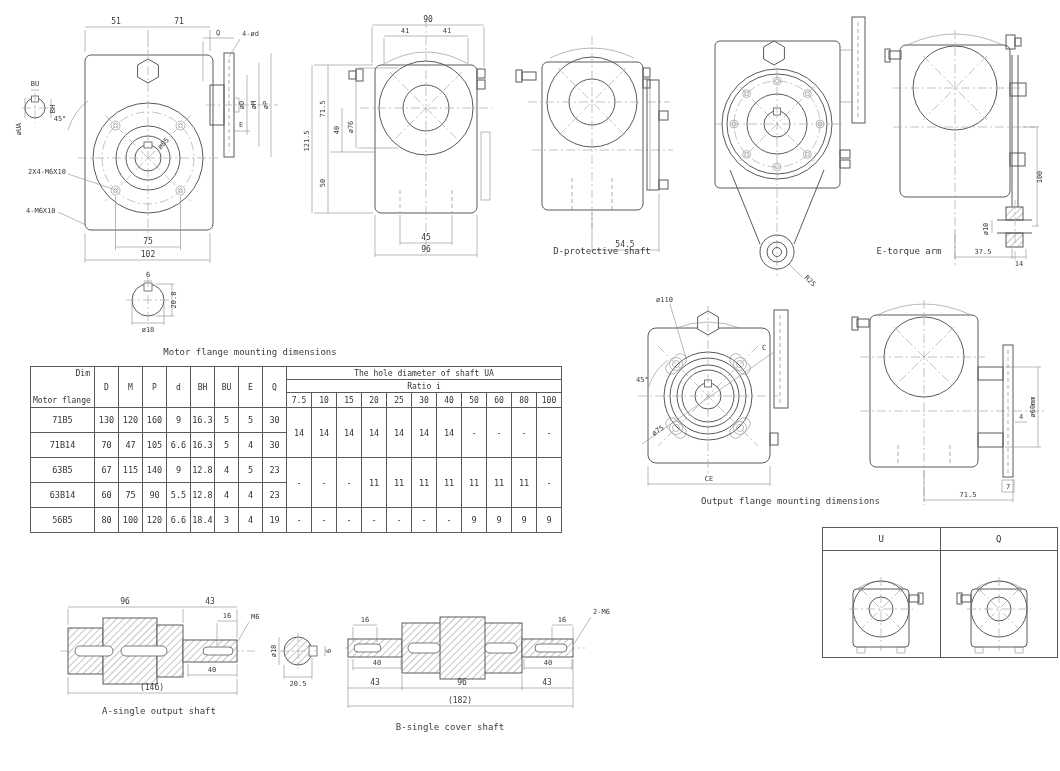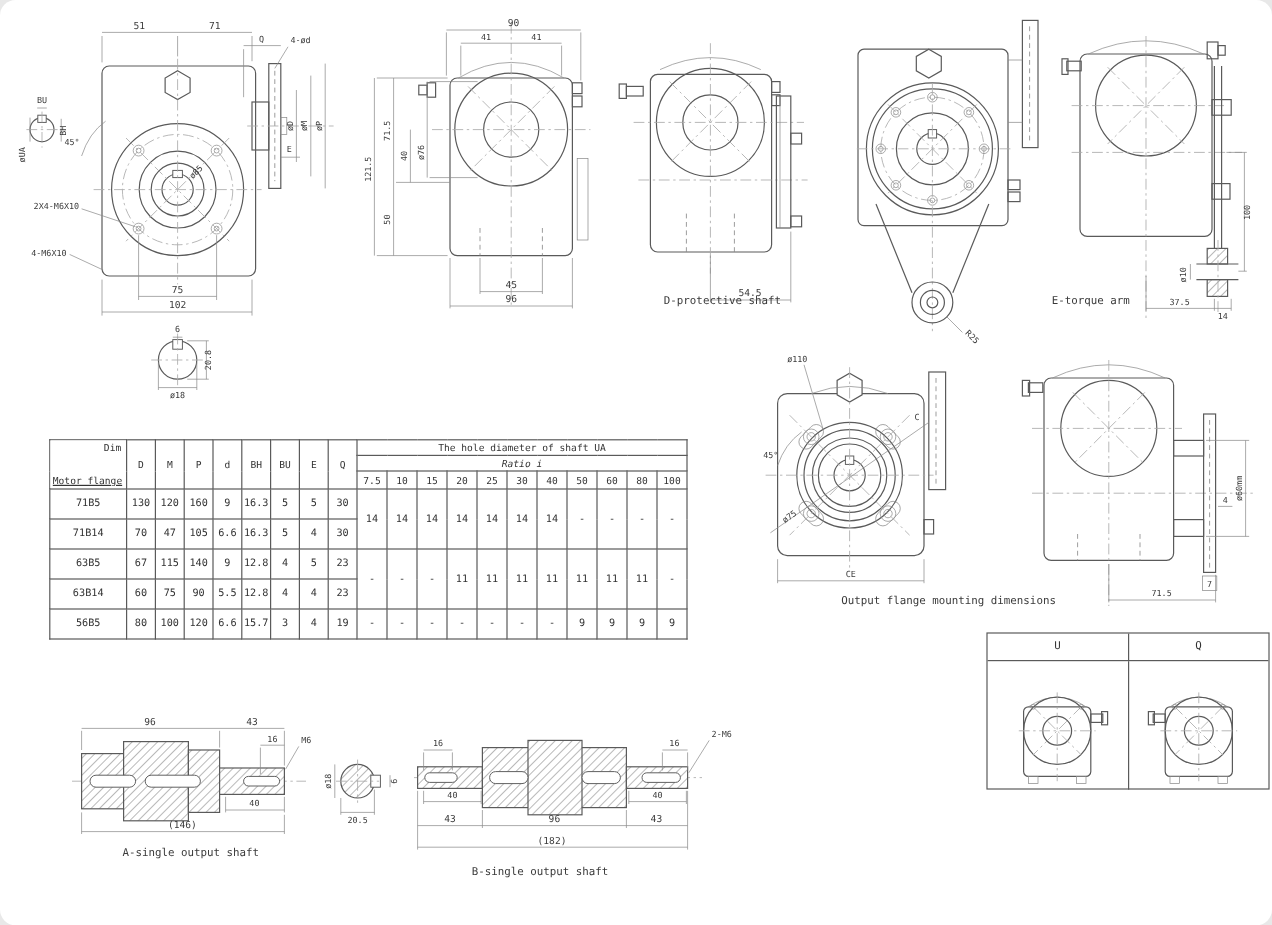--- a/index.html
+++ b/index.html
@@ -1,37 +1,37 @@
 <!DOCTYPE html>
 <html><head>
 <meta charset="utf-8">
 <style>
   html,body{margin:0;padding:0;background:#e8e8e8;}
   #sheet{position:relative;width:1060px;height:771px;background:#ffffff;overflow:hidden;
-         font-family:"DejaVu Sans Mono","Liberation Mono",monospace;border-radius:13px;}
+         font-family:"DejaVu Sans Mono","Liberation Mono",monospace;}
   .v{position:absolute;}
   svg{overflow:visible;}
   svg text{font-family:"DejaVu Sans Mono","Liberation Mono",monospace;font-size:8px;fill:#3a3a3a;}
   svg text.s7{font-size:7px;}
   .ln{stroke:#5a5a5a;fill:none;stroke-width:1;}
   .lnw{stroke:#5a5a5a;fill:#fff;stroke-width:1;}
   .th{stroke:#8a8a8a;fill:none;stroke-width:.6;}
   .cl{stroke:#aaaaaa;fill:none;stroke-width:.7;stroke-dasharray:9 3 2 3;}
   .dash{stroke:#8a8a8a;fill:none;stroke-width:.7;stroke-dasharray:4 3;}
   .ht{fill:url(#hatch);stroke:#5a5a5a;stroke-width:1;}
   .wh{fill:#ffffff;stroke:#5a5a5a;stroke-width:.8;}
   .cap{position:absolute;font-size:9px;color:#3a3a3a;text-align:center;white-space:nowrap;}
-  .dtable{position:absolute;left:41px;top:366px;border-collapse:collapse;table-layout:fixed;}
+  .dtable{position:absolute;left:30px;top:366px;border-collapse:collapse;table-layout:fixed;}
   .dtable td{border:1px solid #5a5a5a;font-size:8.5px;color:#333;text-align:center;vertical-align:middle;padding:0;height:24px;background:#fff;}
   .dtable tr.h1 td{height:12px;font-size:8px;}
-  .dtable tr.h2 td{height:12px;font-size:8px;font-style:italic;}
+  .dtable tr.h2 td{height:12px;font-size:8px;}
   .dtable tr.h3 td{height:14px;font-size:8px;margin-left:38px;}
   .diag{position:relative;background:linear-gradient(to bottom right,#fff 49.6%,#5a5a5a 49.6%,#5a5a5a 50.3%,#fff 50.3%);}
   .diag .tR{position:absolute;top:2px;right:4px;font-size:8px;}
-  .diag .bL{position:absolute;bottom:2px;left:2px;font-size:8px;text-decoration:underline;}
+  .diag .bL{position:absolute;bottom:2px;left:2px;font-size:8px;}
   .uqpanel{position:absolute;left:822px;top:527px;width:236px;height:131px;border:1px solid #5a5a5a;box-sizing:border-box;}
   .uqhead{display:flex;height:22px;border-bottom:1px solid #5a5a5a;}
   .uqhead div{flex:1;display:flex;align-items:center;justify-content:center;font-size:9px;color:#333;}
   .uqhead div:first-child{border-right:1px solid #5a5a5a;}
   .uqbody{display:flex;height:107px;}
   .uqbody .cell{flex:1;}
   .uqbody .cell:first-child{border-right:1px solid #5a5a5a;}
 </style>
 </head>
 <body>
@@ -387,20 +387,21 @@
     <line x1="79" y1="175" x2="79" y2="207" class="th"></line>
     <line x1="168" y1="184" x2="168" y2="207" class="th"></line>
     <line x1="79" y1="205" x2="168" y2="205" class="th"></line>
   </g>
   <text x="190" y="112" text-anchor="middle" transform="rotate(-90 190 112)" class="s7">ø60mm</text>
   <text x="176" y="124" text-anchor="middle" class="s7">4</text>
   <text x="163" y="194" text-anchor="middle" class="s7">7</text>
   <text x="123" y="202" text-anchor="middle" class="s7">71.5</text>
 </svg>
 
+<div class="cap" style="left:35px;top:347px;width:430px">Motor flange mounting dimensions</div>
 <table class="dtable">
   <colgroup>
     <col style="width:64px">
     <col style="width:24px">
         <col style="width:24px">
         <col style="width:24px">
         <col style="width:24px">
     <col style="width:24px">
         <col style="width:24px">
         <col style="width:24px">
@@ -514,21 +515,21 @@
     <td>4</td>
     <td>4</td>
     <td>23</td>
   </tr>
   <tr>
     <td>56B5</td>
     <td>80</td>
     <td>100</td>
     <td>120</td>
     <td>6.6</td>
-    <td>15.7</td>
+    <td>18.4</td>
     <td>3</td>
     <td>4</td>
     <td>19</td>
     <td>-</td>
     <td>-</td>
     <td>-</td>
     <td>-</td>
     <td>-</td>
     <td>-</td>
     <td>-</td>
@@ -676,15 +677,15 @@
   <text x="20" y="22" text-anchor="middle" class="s7">16</text>
   <text x="217" y="22" text-anchor="middle" class="s7">16</text>
   <text x="248" y="14" class="s7">2-M6</text>
   <text x="32" y="65" text-anchor="middle" class="s7">40</text>
   <text x="203" y="65" text-anchor="middle" class="s7">40</text>
   <text x="30" y="85" text-anchor="middle">43</text>
   <text x="117" y="85" text-anchor="middle">96</text>
   <text x="202" y="85" text-anchor="middle">43</text>
   <text x="115" y="103" text-anchor="middle">(182)</text>
 </svg>
-<div class="cap" style="left:370px;top:722px;width:160px">B-single output shaft</div>
+<div class="cap" style="left:370px;top:722px;width:160px">B-single cover shaft</div>
 
 </div>
 
 </body></html>

